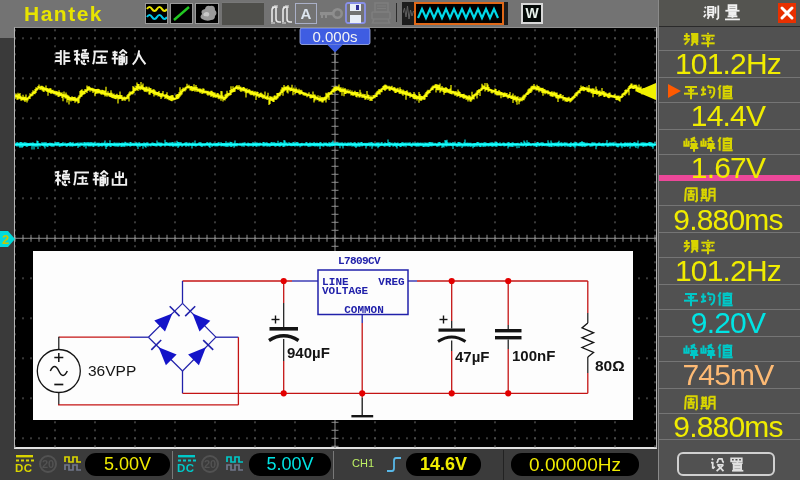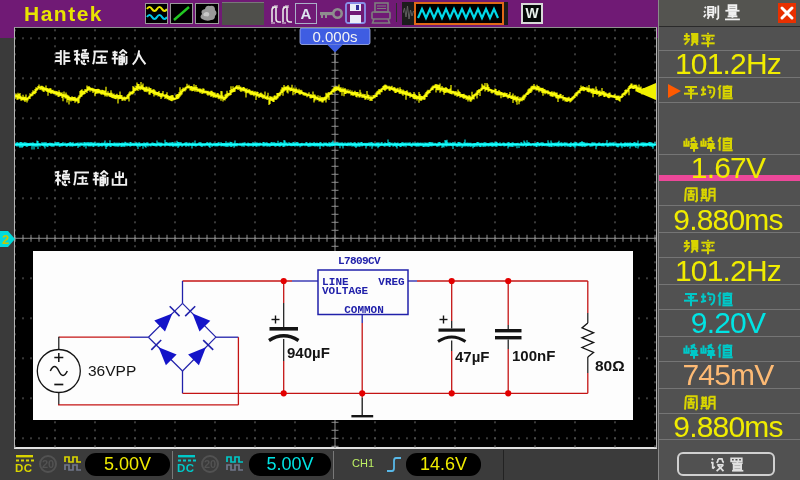--- a/index.html
+++ b/index.html
@@ -1,15 +1,15 @@
 <!DOCTYPE html>
 <html><head><meta charset="utf-8"><style>
 *{margin:0;padding:0;}
 body{width:800px;height:480px;overflow:hidden;background:#3a3a3a;font-family:"Liberation Sans",sans-serif;position:relative;}
-#topbar{position:absolute;left:0;top:0;width:800px;height:38px;background:#701a75;}
+#topbar{position:absolute;left:0;top:0;width:800px;height:38px;background:#737373;}
 #plot{position:absolute;left:14px;top:27px;width:643px;height:422px;background:#000;border-left:1.5px solid #b4b4b4;border-right:1.5px solid #b4b4b4;border-top:1px solid #909090;border-bottom:2px solid #e0e0e0;box-sizing:border-box;}
 #grid{position:absolute;left:0;top:0;width:641px;height:420px;
 background-image:radial-gradient(circle,#4f4f4f 0.65px,transparent 0.85px),radial-gradient(circle,#4f4f4f 0.65px,transparent 0.85px);
 background-size:40px 8px,8px 40px;background-position:20px 6.3px,4px 30.3px;}
 #sidebar{position:absolute;left:658px;top:0;width:142px;height:480px;background:#515151;border-left:1px solid #8a8a8a;}
 #botbar{position:absolute;left:0;top:450px;width:658px;height:30px;background:#3b3b3b;}
 </style></head><body>
 <svg width="0" height="0" style="position:absolute">
     <defs>
       <g id="zce4">
@@ -264,22 +264,23 @@
     <svg style="position:absolute;left:226px;top:6px;" width="19" height="15" viewBox="0 0 19 15">
       <path d="M1 6 V1 H5 V6 H9 V1 H13 V6 H17" fill="none" stroke="#00c8c8" stroke-width="1.7"></path>
       <path d="M1 14 V9 H5 V14 H9 V9 H13 V14 H17" fill="none" stroke="#70778a" stroke-width="1.7"></path>
     </svg>
     <div style="position:absolute;left:249px;top:3px;width:82px;height:23px;background:#000;border-radius:11px;color:#00e4e4;font-size:18px;text-align:center;line-height:23px;">5.00V</div>
     <div style="position:absolute;left:333px;top:1px;width:1px;height:28px;background:#787878;"></div>
     <div style="position:absolute;left:352px;top:7px;font-size:11px;color:#bef264;">CH1</div>
     <svg style="position:absolute;left:386px;top:5px;" width="17" height="20" viewBox="0 0 17 20">
       <path d="M1 16 H6 Q8 16 8 13 V6 Q8 3 10 3 H15" fill="none" stroke="#58b8e8" stroke-width="1.8"></path>
     </svg>
-    <div style="position:absolute;left:406px;top:3px;width:75px;height:23px;background:#000;border-radius:11px;color:#f0ec00;font-size:18px;text-align:center;line-height:23px;">14.6V</div>
+    <div style="position:absolute;left:406px;top:3px;width:75px;height:23px;background:#000;border-radius:11px;color:#f0ec00;font-size:18px;text-align:center;line-height:23px;font-weight:bold;">14.6V</div>
     <div style="position:absolute;left:503px;top:0;width:1px;height:30px;background:#222;"></div>
+    <div style="position:absolute;left:511px;top:3px;width:128px;height:23px;background:#000;border-radius:11px;color:#f0ec00;font-size:19px;text-align:center;line-height:23px;">0.00000Hz</div>
   </div>
 <div id="sidebar">
  <div style="position:absolute;left:0;top:0;width:142px;height:26px;background:#545450;border-bottom:1px solid #2a2a2a;">
    <div style="position:absolute;left:44px;top:4px;"><svg width="38" height="17" viewBox="0 0 214 96" style="color:#f0f0f0;vertical-align:top;" fill="none" stroke="currentColor" stroke-width="10" stroke-linecap="butt">
           <use href="#zce4" x="0"></use>
           <use href="#zliang" x="118"></use>
         </svg></div>
    <div style="position:absolute;left:119px;top:3px;width:18px;height:20px;background:#e83000;"><svg width="18" height="20" viewBox="0 0 18 20">
           <path d="M4 5 L14 15 M14 5 L4 15" stroke="#fff" stroke-width="3" stroke-linecap="round"></path>
         </svg></div>
@@ -292,20 +293,23 @@
     </div>
     <div style="position:absolute;left:0;top:51.1px;width:142px;height:26.70px;box-sizing:border-box;border-bottom:1px solid #757575;">
       <div style="position:absolute;left:0;top:0;width:142px;text-align:center;font-size:30px;color:#f0ec00;line-height:26.7px;letter-spacing:-0.8px;text-indent:-4px;">101.2Hz</div>
     </div>
     <div style="position:absolute;left:0;top:77.8px;width:142px;height:25.10px;box-sizing:border-box;border-bottom:1px solid #757575;">
       <div style="position:absolute;left:24px;top:6px;"><svg width="50" height="16" viewBox="0 0 300 96" style="color:#d8d400;vertical-align:top;" fill="none" stroke="currentColor" stroke-width="12" stroke-linecap="butt">
           <use href="#zping" x="0"></use>
           <use href="#zjun" x="102"></use>
           <use href="#zzhi2" x="204"></use>
         </svg></div>
+    </div>
+    <div style="position:absolute;left:0;top:102.9px;width:142px;height:26.70px;box-sizing:border-box;border-bottom:1px solid #757575;">
+      <div style="position:absolute;left:0;top:0;width:142px;text-align:center;font-size:30px;color:#f0ec00;line-height:26.7px;letter-spacing:-0.8px;text-indent:-4px;">14.4V</div>
     </div>
     <div style="position:absolute;left:0;top:129.6px;width:142px;height:25.10px;box-sizing:border-box;border-bottom:1px solid #757575;">
       <div style="position:absolute;left:24px;top:6px;"><svg width="50" height="16" viewBox="0 0 300 96" style="color:#d8d400;vertical-align:top;" fill="none" stroke="currentColor" stroke-width="12" stroke-linecap="butt">
           <use href="#zfeng" x="0"></use>
           <use href="#zfeng" x="102"></use>
           <use href="#zzhi2" x="204"></use>
         </svg></div>
     </div>
     <div style="position:absolute;left:0;top:154.7px;width:142px;height:26.70px;box-sizing:border-box;border-bottom:6px solid #ec4899;">
       <div style="position:absolute;left:0;top:0;width:142px;text-align:center;font-size:30px;color:#f0ec00;line-height:26.7px;letter-spacing:-0.8px;text-indent:-4px;">1.67V</div>

